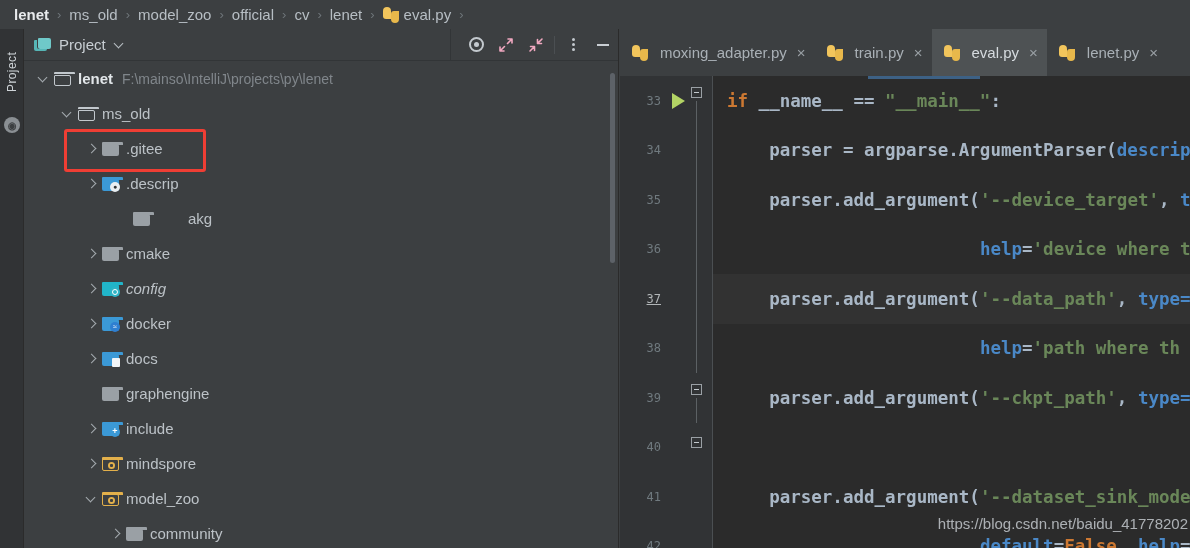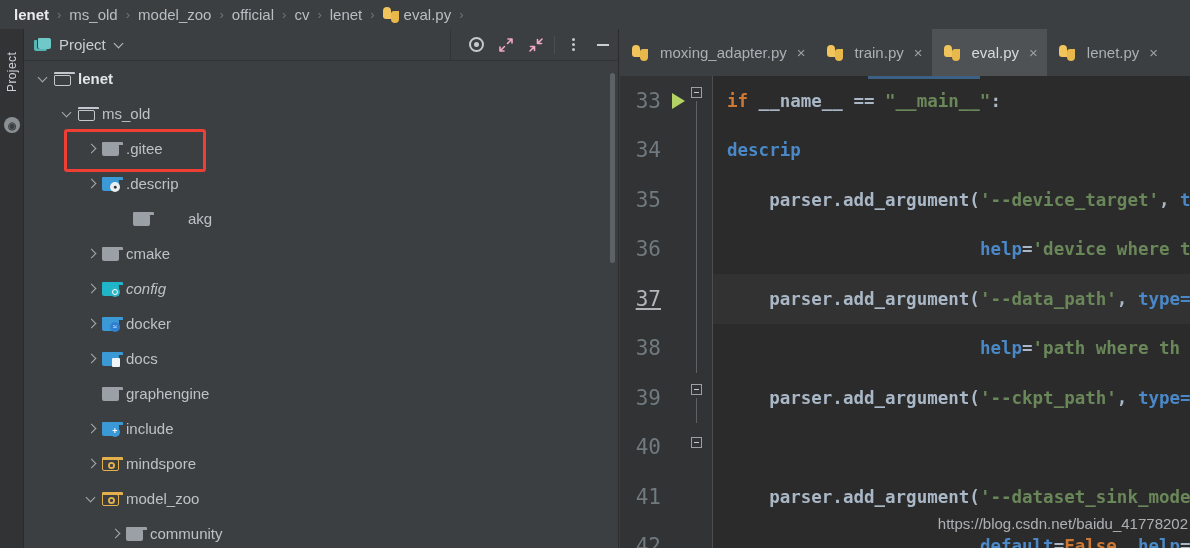--- a/index.html
+++ b/index.html
@@ -169,21 +169,21 @@
   .cl { position:relative; height:49.5px; display:flex; align-items:center; }
   .cl.cur { background:#323232; }
   .gutter-bg {
     position:absolute; left:0; top:0; width:93px; height:100%;
     background:#313335; border-right:1px solid #4b4f52;
   }
   .lnum {
     position:absolute; left:0; top:0; width:47px; height:100%;
     display:flex; align-items:center; justify-content:flex-end;
     padding-right:6px; font-family:"DejaVu Sans Mono", monospace;
-    font-size:21px; color:#707a7f;
+    font-size:12px; color:#707a7f;
   }
   .cl.cur .lnum { color:#b2b6b8;text-decoration:underline; }
   .gmark { position:absolute; left:52px; top:0; height:100%; width:40px; display:flex; align-items:center; }
   .code-text {
     position:absolute; left:107px; top:0; height:100%;
     display:flex; align-items:center; white-space:pre;
     font-family:"DejaVu Sans Mono", monospace; font-size:17.5px;
     letter-spacing:0px; color:#a9b7c6;font-weight:bold;
   }
   .kw { color:#cc7832; }
@@ -277,20 +277,21 @@
       </div>
     </div>
     <div class="tree" id="tree">
         <div class="row" style="padding-left: 12px;">
           <span class="tw down"></span>
           <span class="fi outline">
             <span class="tab"></span>
             <span class="body"></span>
           </span>
           <span class="lbl bold">lenet</span>
+          <span class="path">F:\mainso\IntelliJ\projects\py\lenet</span>
         </div>
         <div class="row" style="padding-left: 36px;">
           <span class="tw down"></span>
           <span class="fi outline">
             <span class="tab"></span>
             <span class="body"></span>
           </span>
           <span class="lbl">ms_old</span>
         </div>
         <div class="row" style="padding-left: 60px;">
@@ -433,21 +434,21 @@
           </div>
           <div class="fold-line" style="left: 76px; top: 50%; height: 50%;"></div>
           <div class="fold-box" style="left: 71px; top: calc(50% - 14px);"></div>
           <div class="code-text"><span class="kw">if </span><span class="">__name__ </span><span class="">== </span><span class="str">"__main__"</span><span class="">:</span></div>
         </div>
         <div class="cl">
           <div class="gutter-bg"></div>
           <div class="lnum">34</div>
           <div class="gmark"></div>
           <div class="fold-line" style="left: 76px;"></div>
-          <div class="code-text"><span class="kwarg">descrip</span></div>
+          <div class="code-text"><span class="">    parser = argparse.ArgumentParser(</span><span class="kwarg">descrip</span></div>
         </div>
         <div class="cl">
           <div class="gutter-bg"></div>
           <div class="lnum">35</div>
           <div class="gmark"></div>
           <div class="fold-line" style="left: 76px;"></div>
           <div class="code-text"><span class="">    parser.add_argument(</span><span class="str">'--device_target'</span><span class="">, </span><span class="kwarg">t</span></div>
         </div>
         <div class="cl">
           <div class="gutter-bg"></div>

